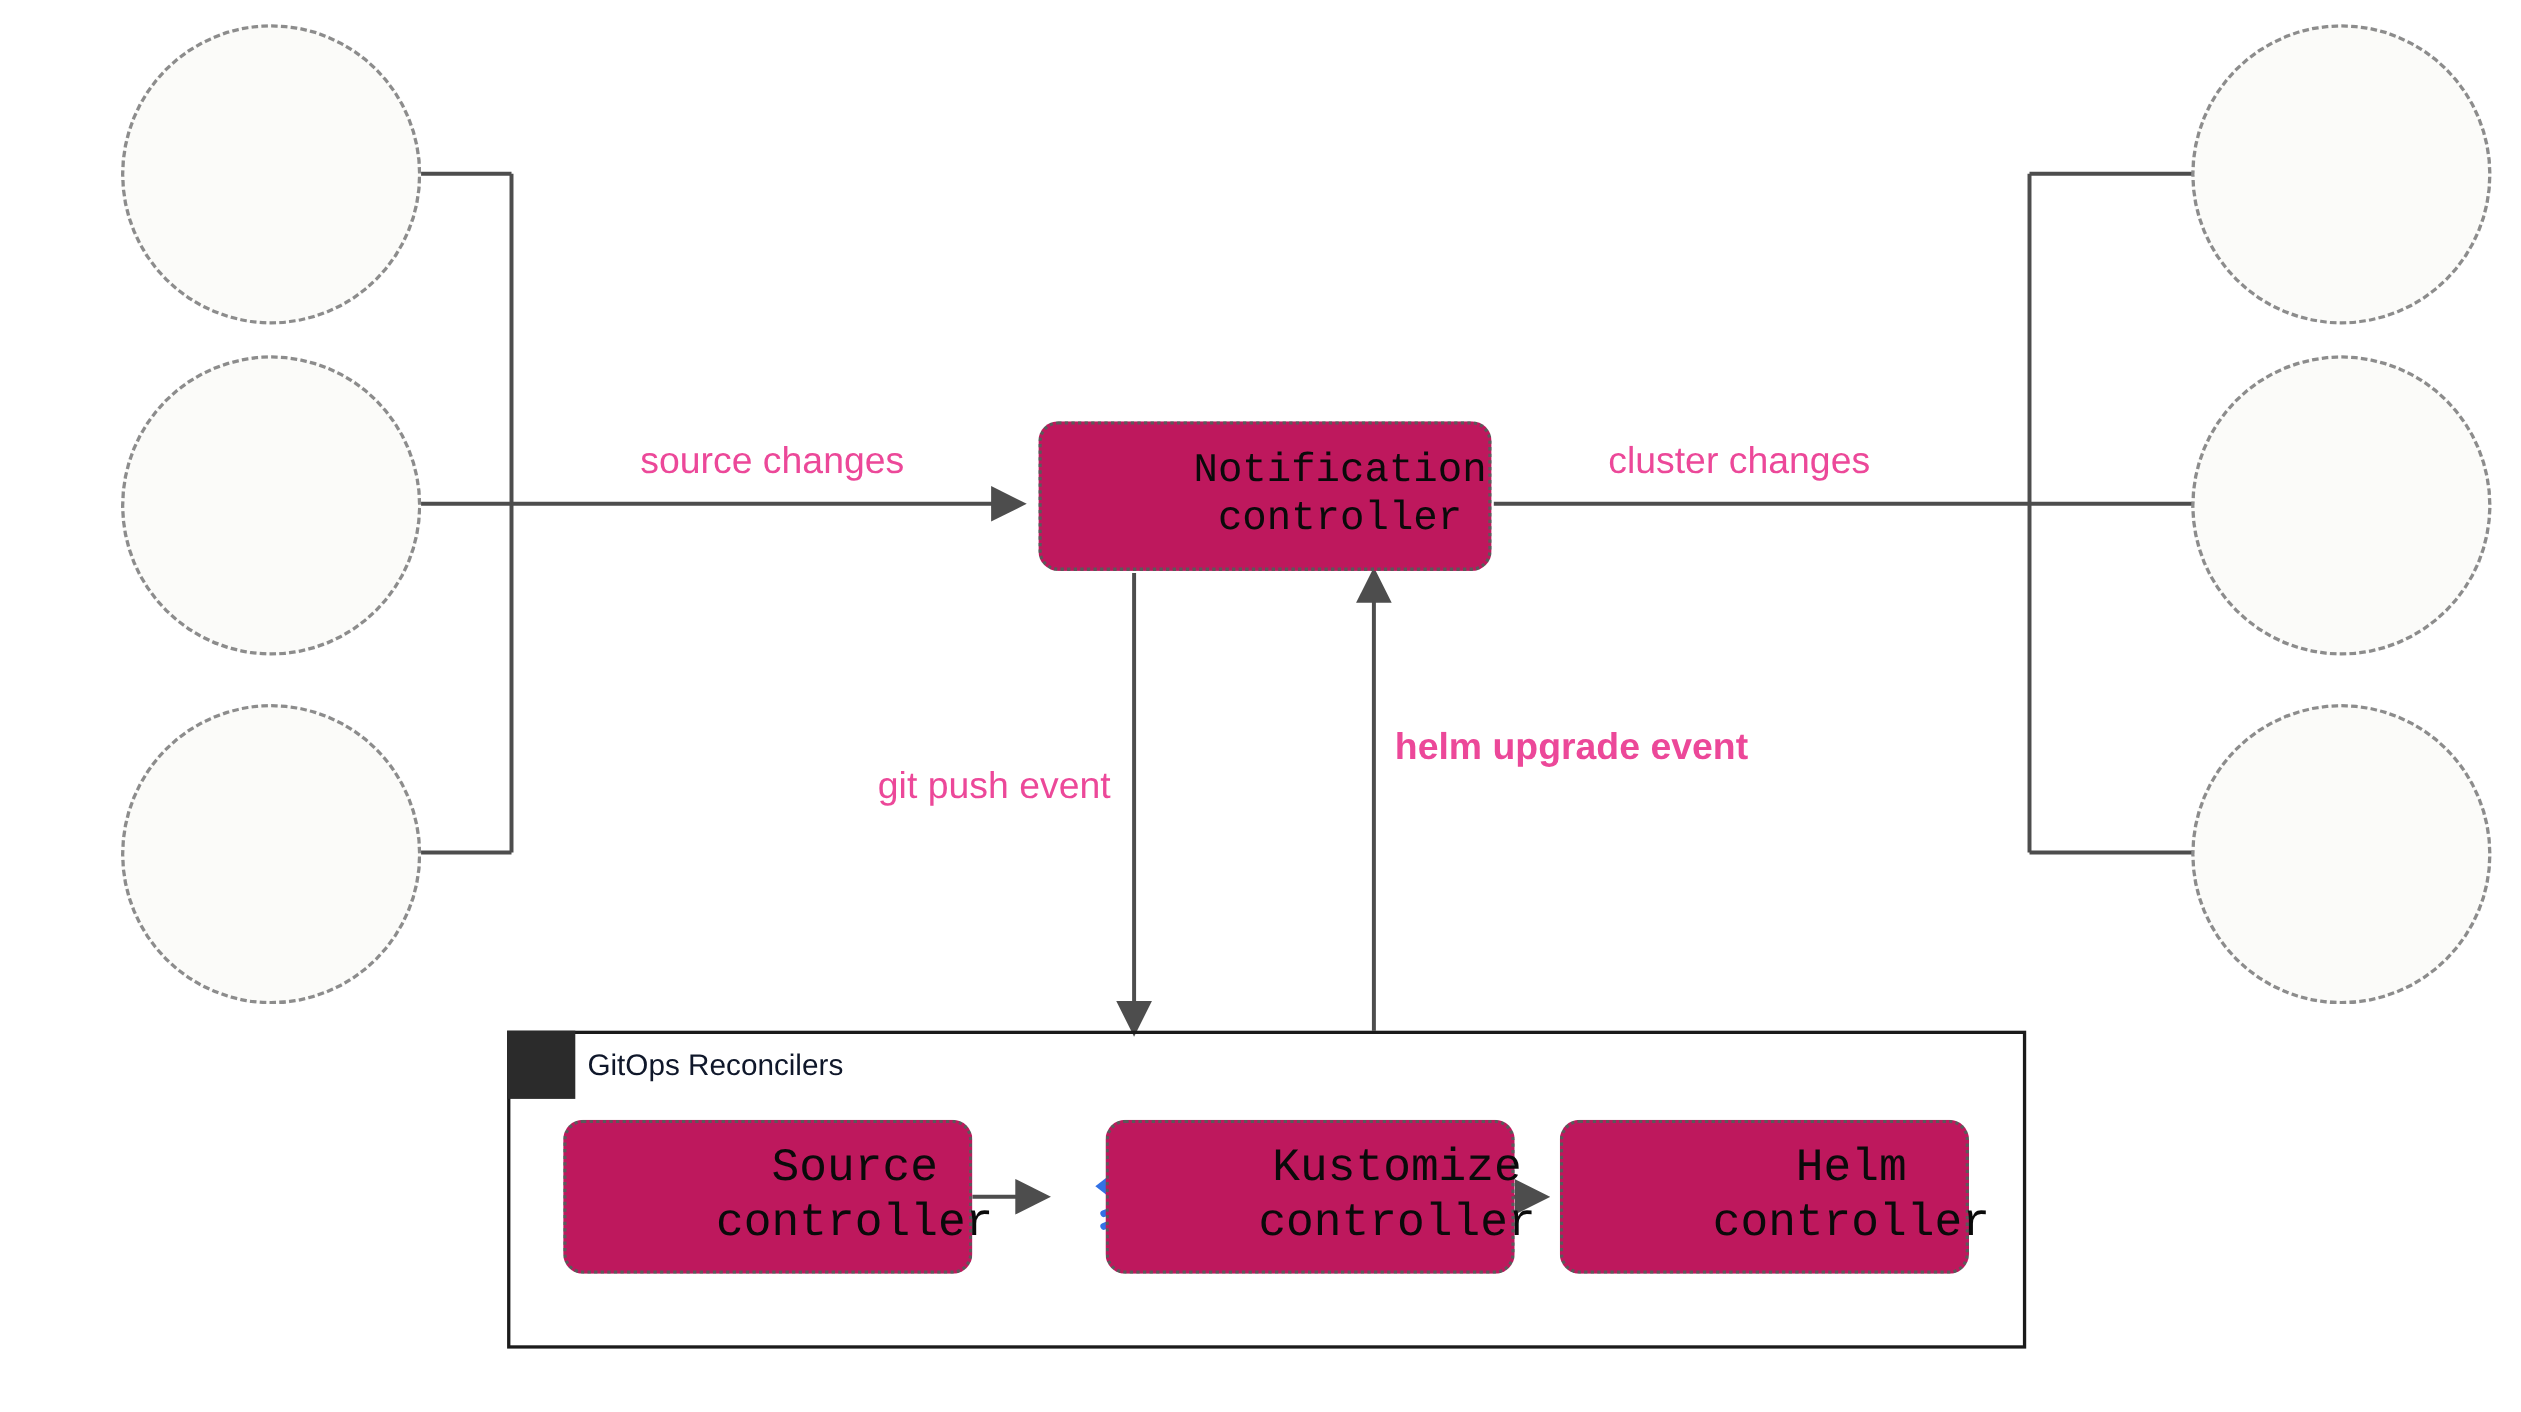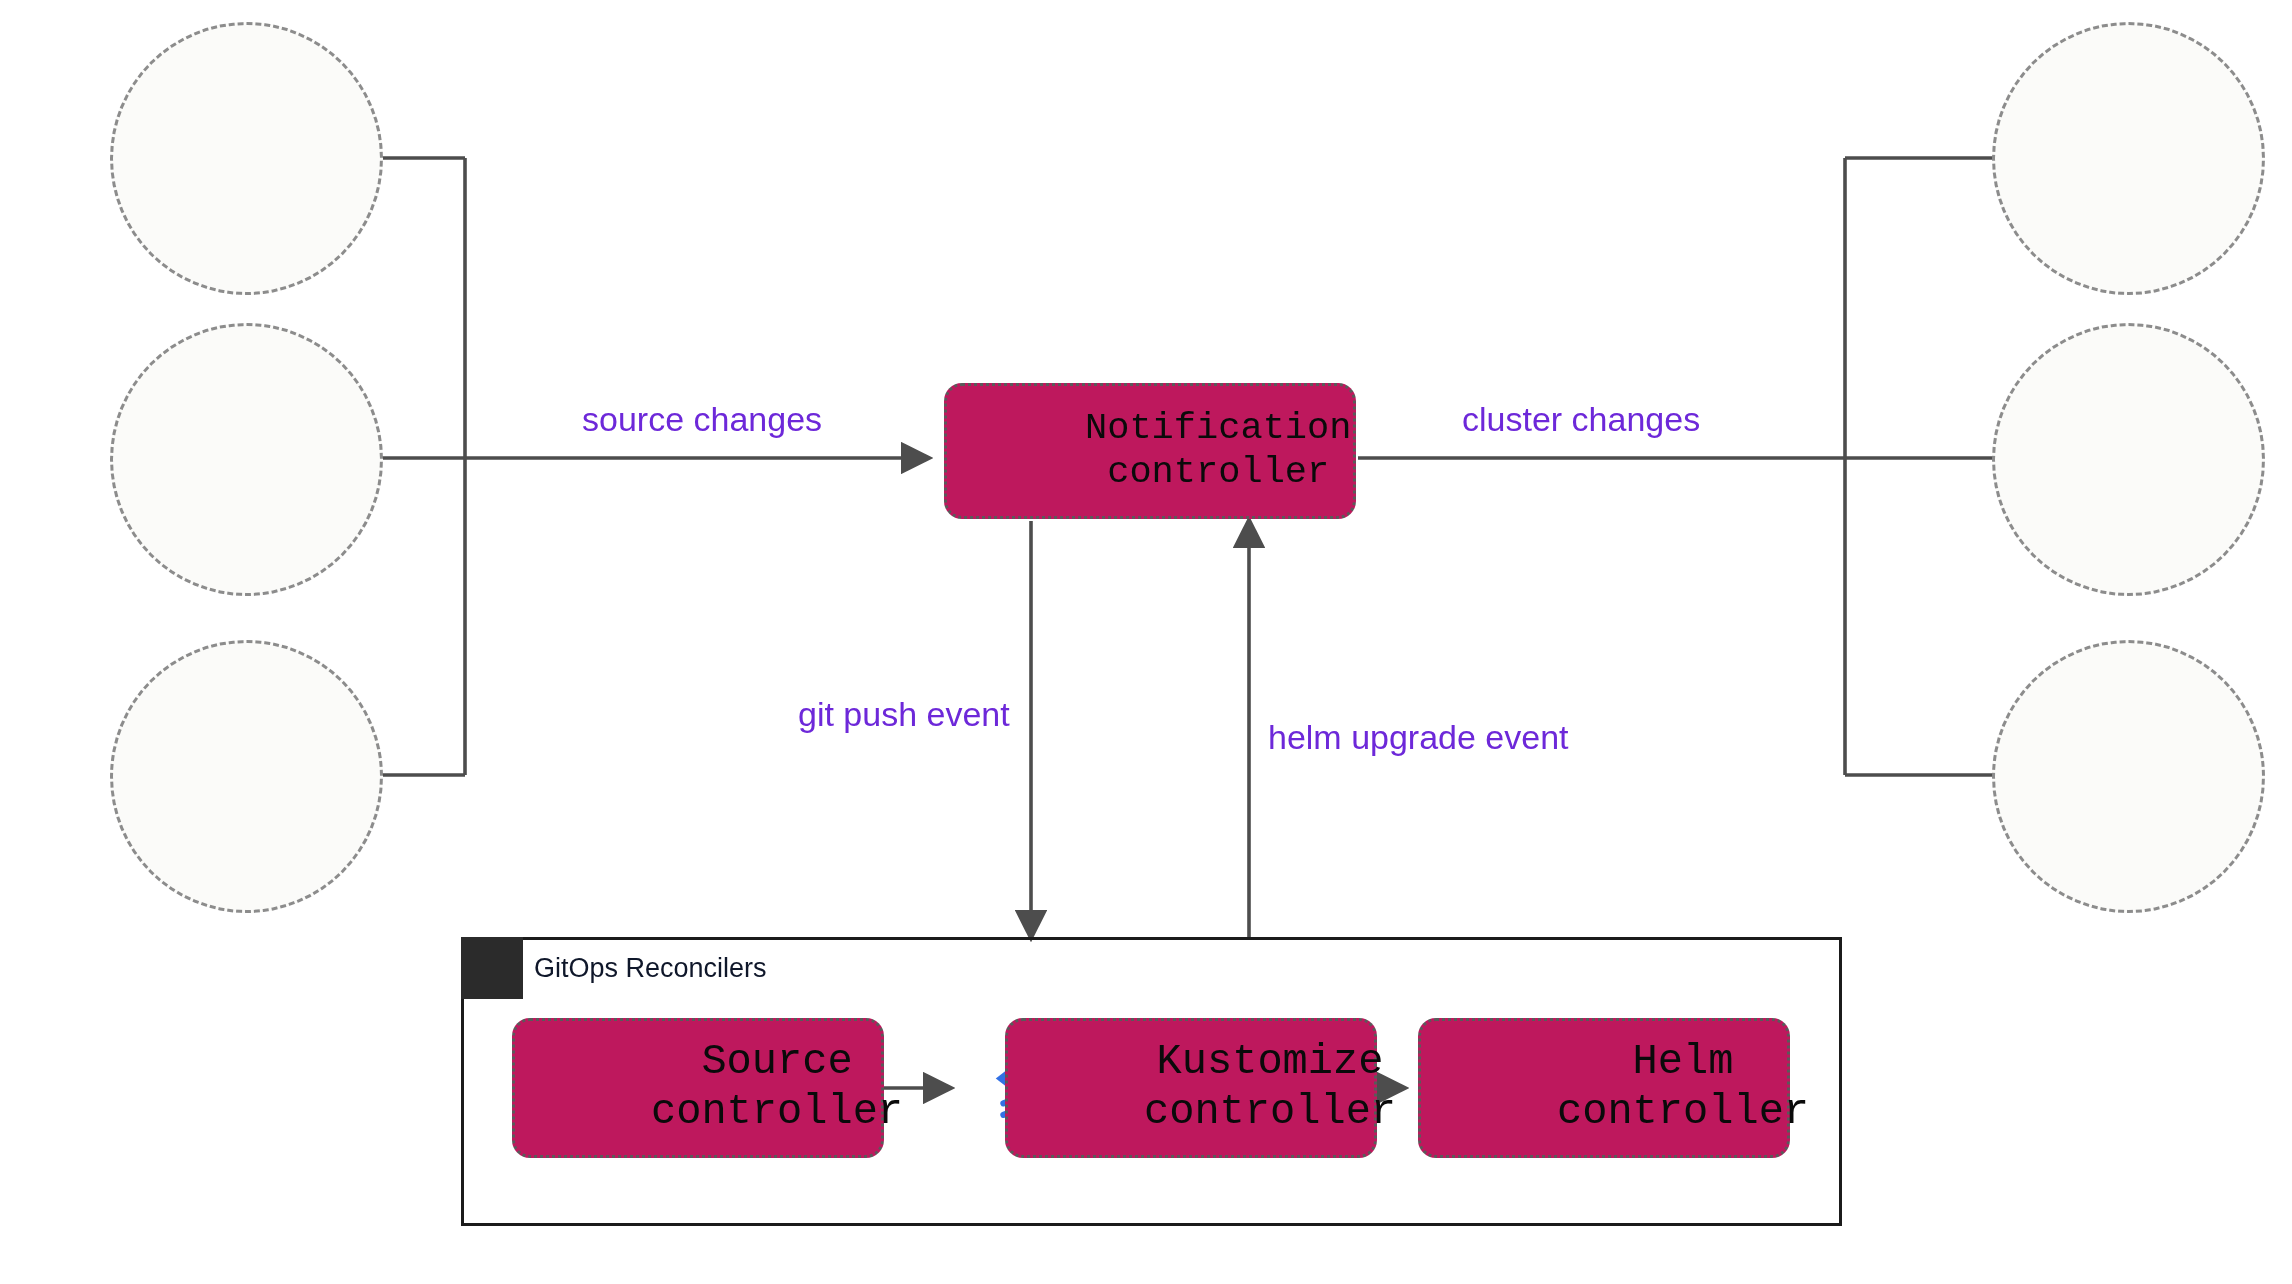--- a/index.html
+++ b/index.html
@@ -79,30 +79,30 @@
   #group-title {
     position: absolute;
     left: 534px; top: 953px;
     font-size: 27px;
     color: #0f172a;
     white-space: nowrap;
   }
   .edge-label {
     position: absolute;
     font-size: 34px;
-    color: #6d28d9;
+    color: #ec4899;
     white-space: nowrap;
     background: #ffffff;
     padding: 0 10px;
     text-align: center;
   }
   #label-source-changes { left: 572px; top: 400px; }
   #label-cluster-changes { left: 1452px; top: 400px; }
   #label-git-push { left: 788px; top: 695px; }
-  #label-helm-upgrade { left: 1258px; top: 718px; }
+  #label-helm-upgrade { left: 1258px; top: 660px; font-weight: bold; }
 </style>
 </head>
 <body>
 
 <svg id="canvas" viewBox="0 0 2292 1284" xmlns="http://www.w3.org/2000/svg">
   <defs>
     <marker id="arrow" viewBox="0 0 12 12" refX="10" refY="6" markerWidth="9" markerHeight="9" orient="auto-start-reverse">
       <path d="M 0 0 L 12 6 L 0 12 z" fill="#4d4d4d"></path>
     </marker>
 

